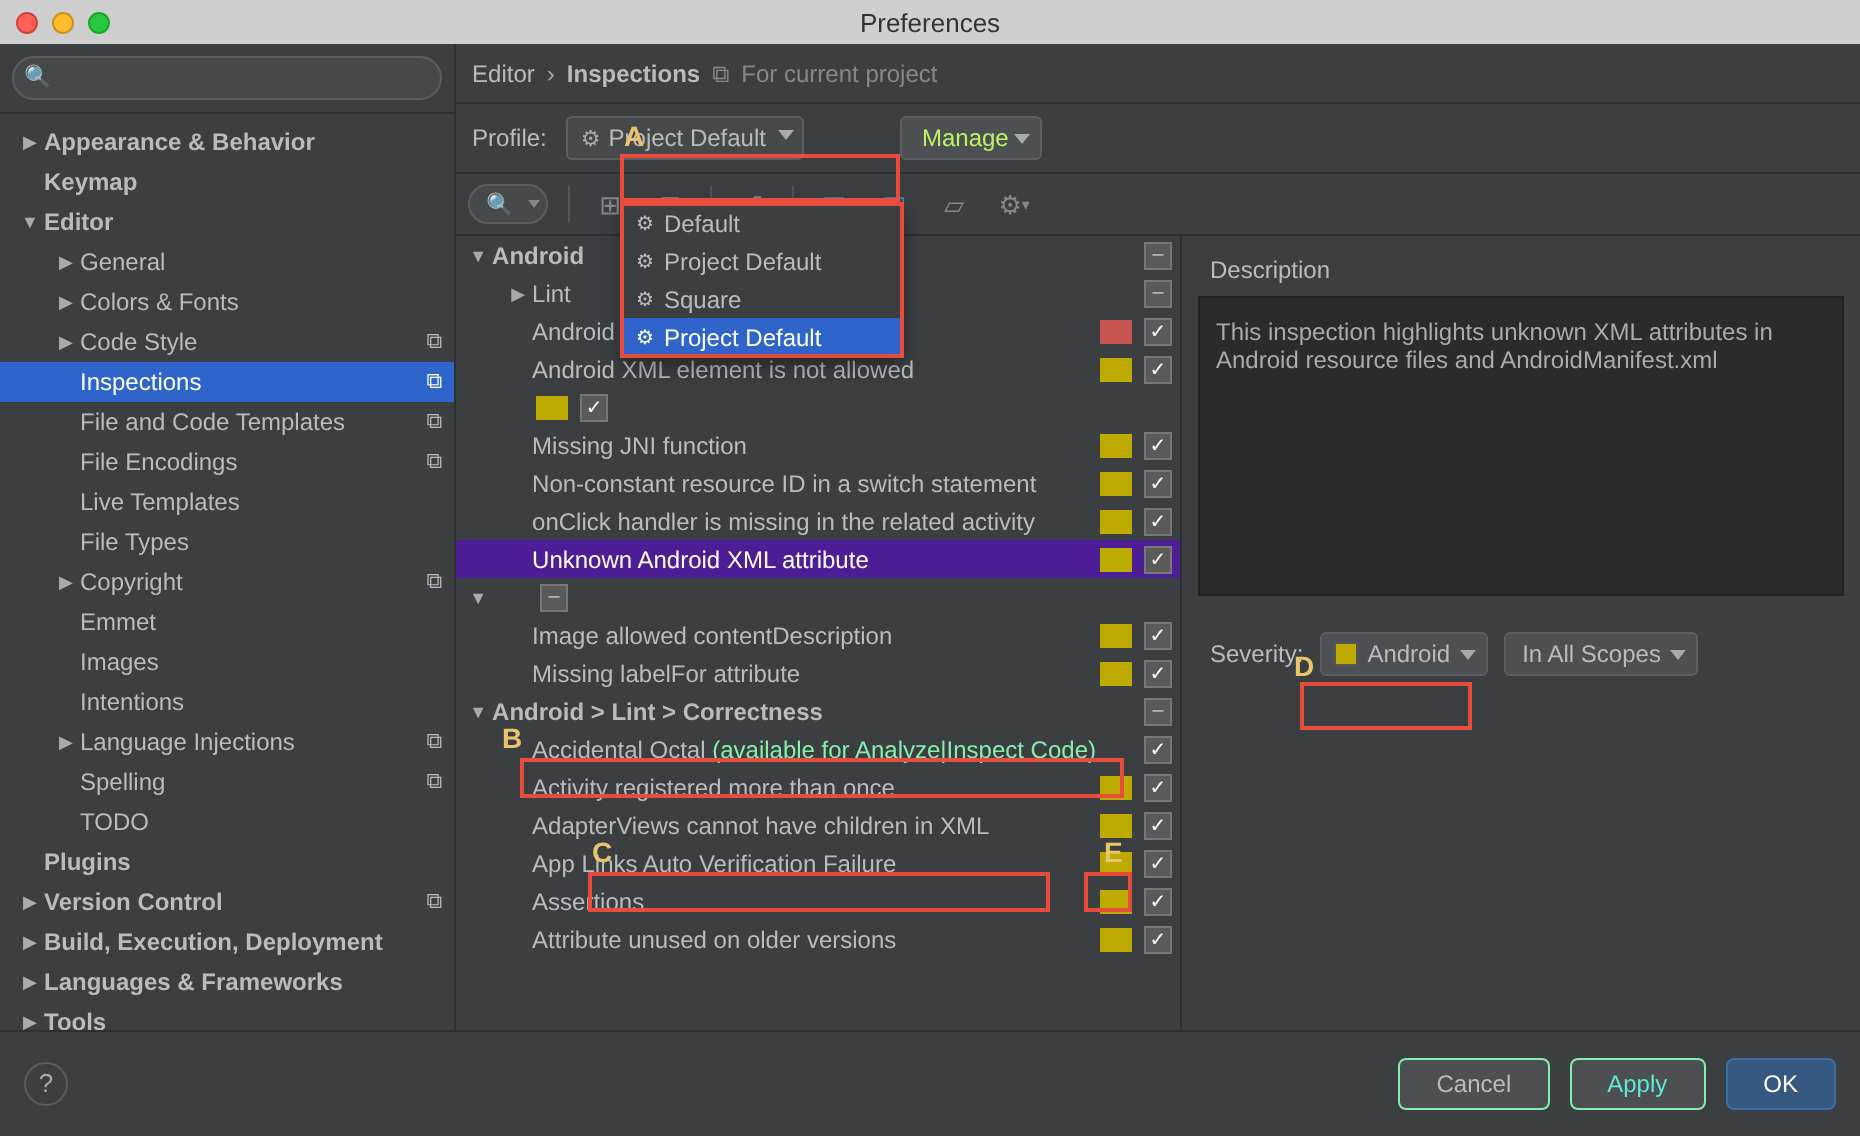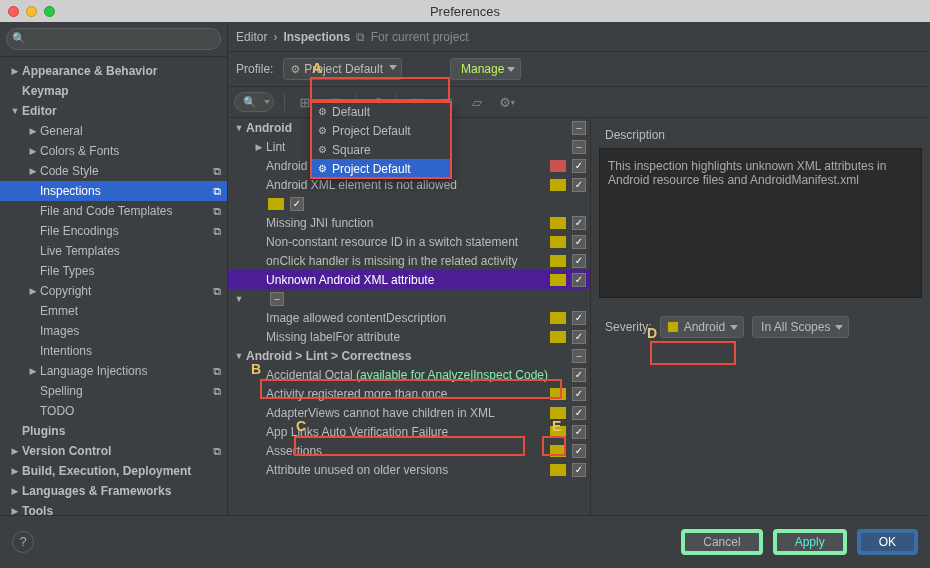--- a/index.html
+++ b/index.html
@@ -64,21 +64,21 @@
   .desc-title { color: #bbb; margin-bottom: 6px; padding-left: 6px; }
   .desc-box { background: #2b2b2b; border: 1px solid #222; padding: 10px 8px; font-size: 12px; color: #aaa; height: 150px; }
   .sev-row { display: flex; align-items: center; gap: 8px; margin-top: 18px; padding-left: 6px; }
   .sev-btn { height: 22px; background: #4c5052; border: 1px solid #5b5e60; border-radius: 3px; padding: 0 18px 0 6px; display: inline-flex; align-items: center; position: relative; color: #bbb; gap: 5px; }
   .sev-btn .sq { width: 12px; height: 12px; background: #bfab00; border: 1px solid #555; }
   .sev-btn .arrow, .scope-btn .arrow { position: absolute; right: 5px; top: 8px; width: 0; height: 0; border-left: 4px solid transparent; border-right: 4px solid transparent; border-top: 5px solid #aaa; }
   .scope-btn { height: 22px; background: #4c5052; border: 1px solid #5b5e60; border-radius: 3px; padding: 0 18px 0 8px; display: inline-flex; align-items: center; position: relative; color: #bbb; }
   .footer { height: 52px; border-top: 1px solid #2d2f30; display: flex; align-items: center; padding: 0 12px; gap: 10px; background: #3c3f41; }
   .help { width: 22px; height: 22px; border: 1px solid #5b5e60; border-radius: 11px; display: flex; align-items: center; justify-content: center; color: #aaa; font-size: 13px; }
   .spacer { flex: 1; }
-  .btn { height: 26px; padding: 0 18px; border-radius: 4px; border: 4px solid #86efac; background: #4c5052; color: #bbb; font-size: 12px; display: inline-flex; align-items: center; }
+  .btn { height: 26px; padding: 0 18px; border-radius: 4px; border: 1px solid #86efac; background: #4c5052; color: #bbb; font-size: 12px; display: inline-flex; align-items: center; }
   .btn.disabled { color: #5eead4; }
   .btn.primary { background: #365880; border-color: #3b6ea5; color: #fff; }
   .hl { position: absolute; border: 2px solid #e74c3c; pointer-events: none; z-index: 40; }
   .hl-label { position: absolute; color: #e9c46a; font-weight: bold; font-size: 14px; z-index: 41; pointer-events: none; }
 </style>
 </head>
 <body>
 
 <div class="titlebar">
   <div class="traffic">

